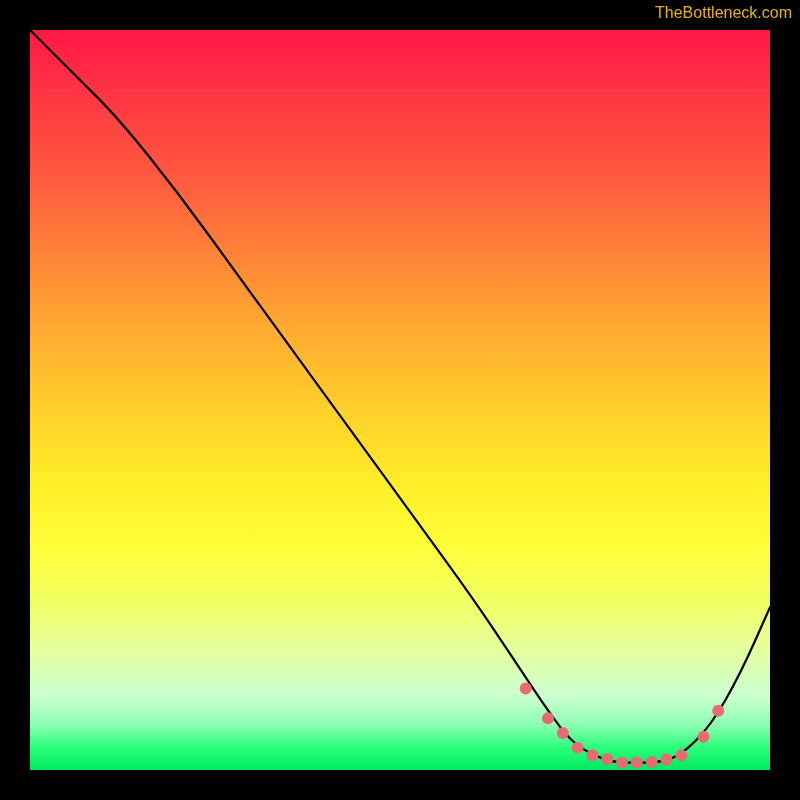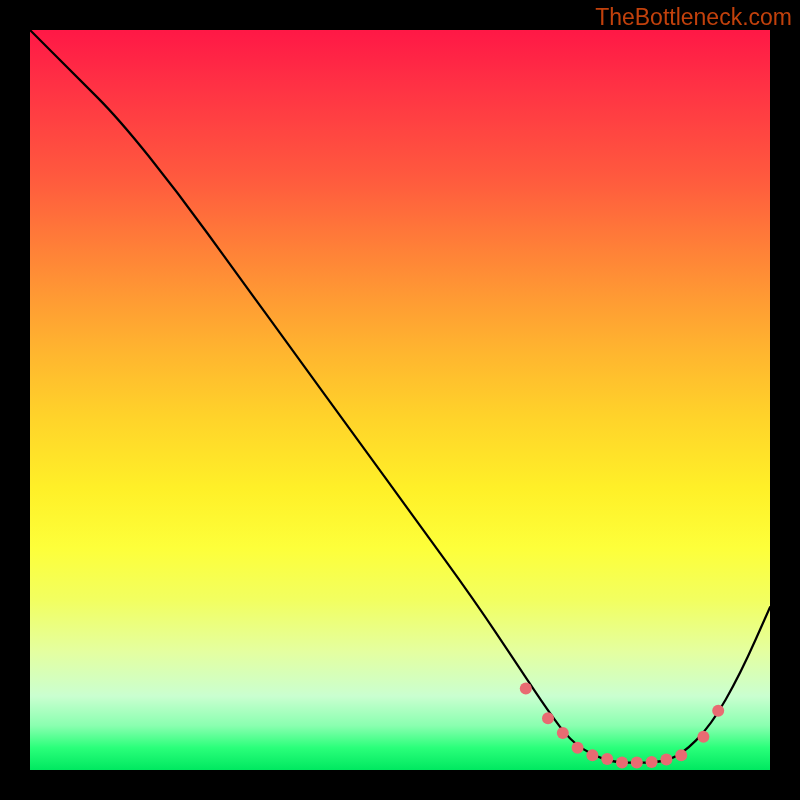--- a/index.html
+++ b/index.html
@@ -14,22 +14,22 @@
   .frame {
     position: relative;
     width: 800px;
     height: 800px;
     background: #000;
   }
   .watermark {
     position: absolute;
     top: 4px;
     right: 8px;
-    color: #c2410c;
-    font-size: 23px;
+    color: #eab308;
+    font-size: 16px;
     font-weight: 500;
     z-index: 10;
   }
   .plot-area {
     position: absolute;
     left: 30px;
     top: 30px;
     width: 740px;
     height: 740px;
     background: linear-gradient(to bottom,

